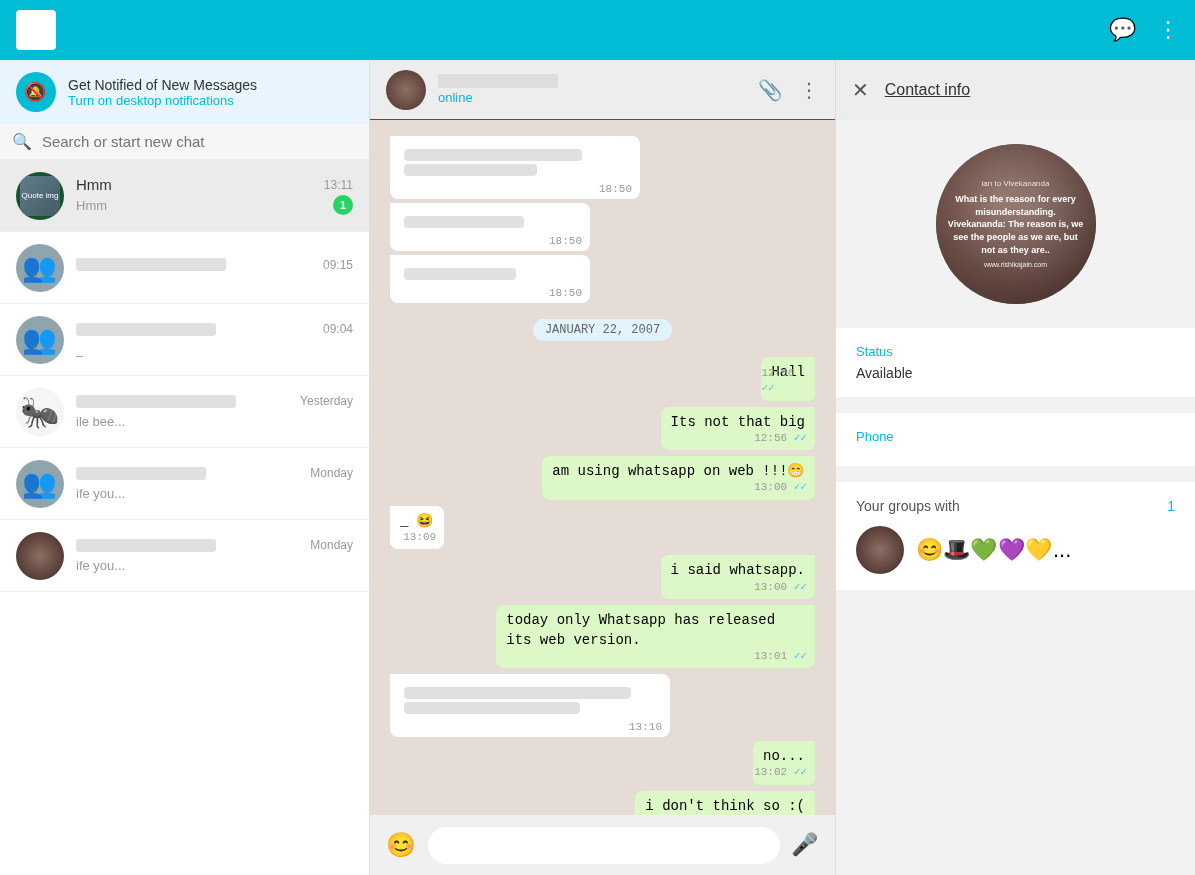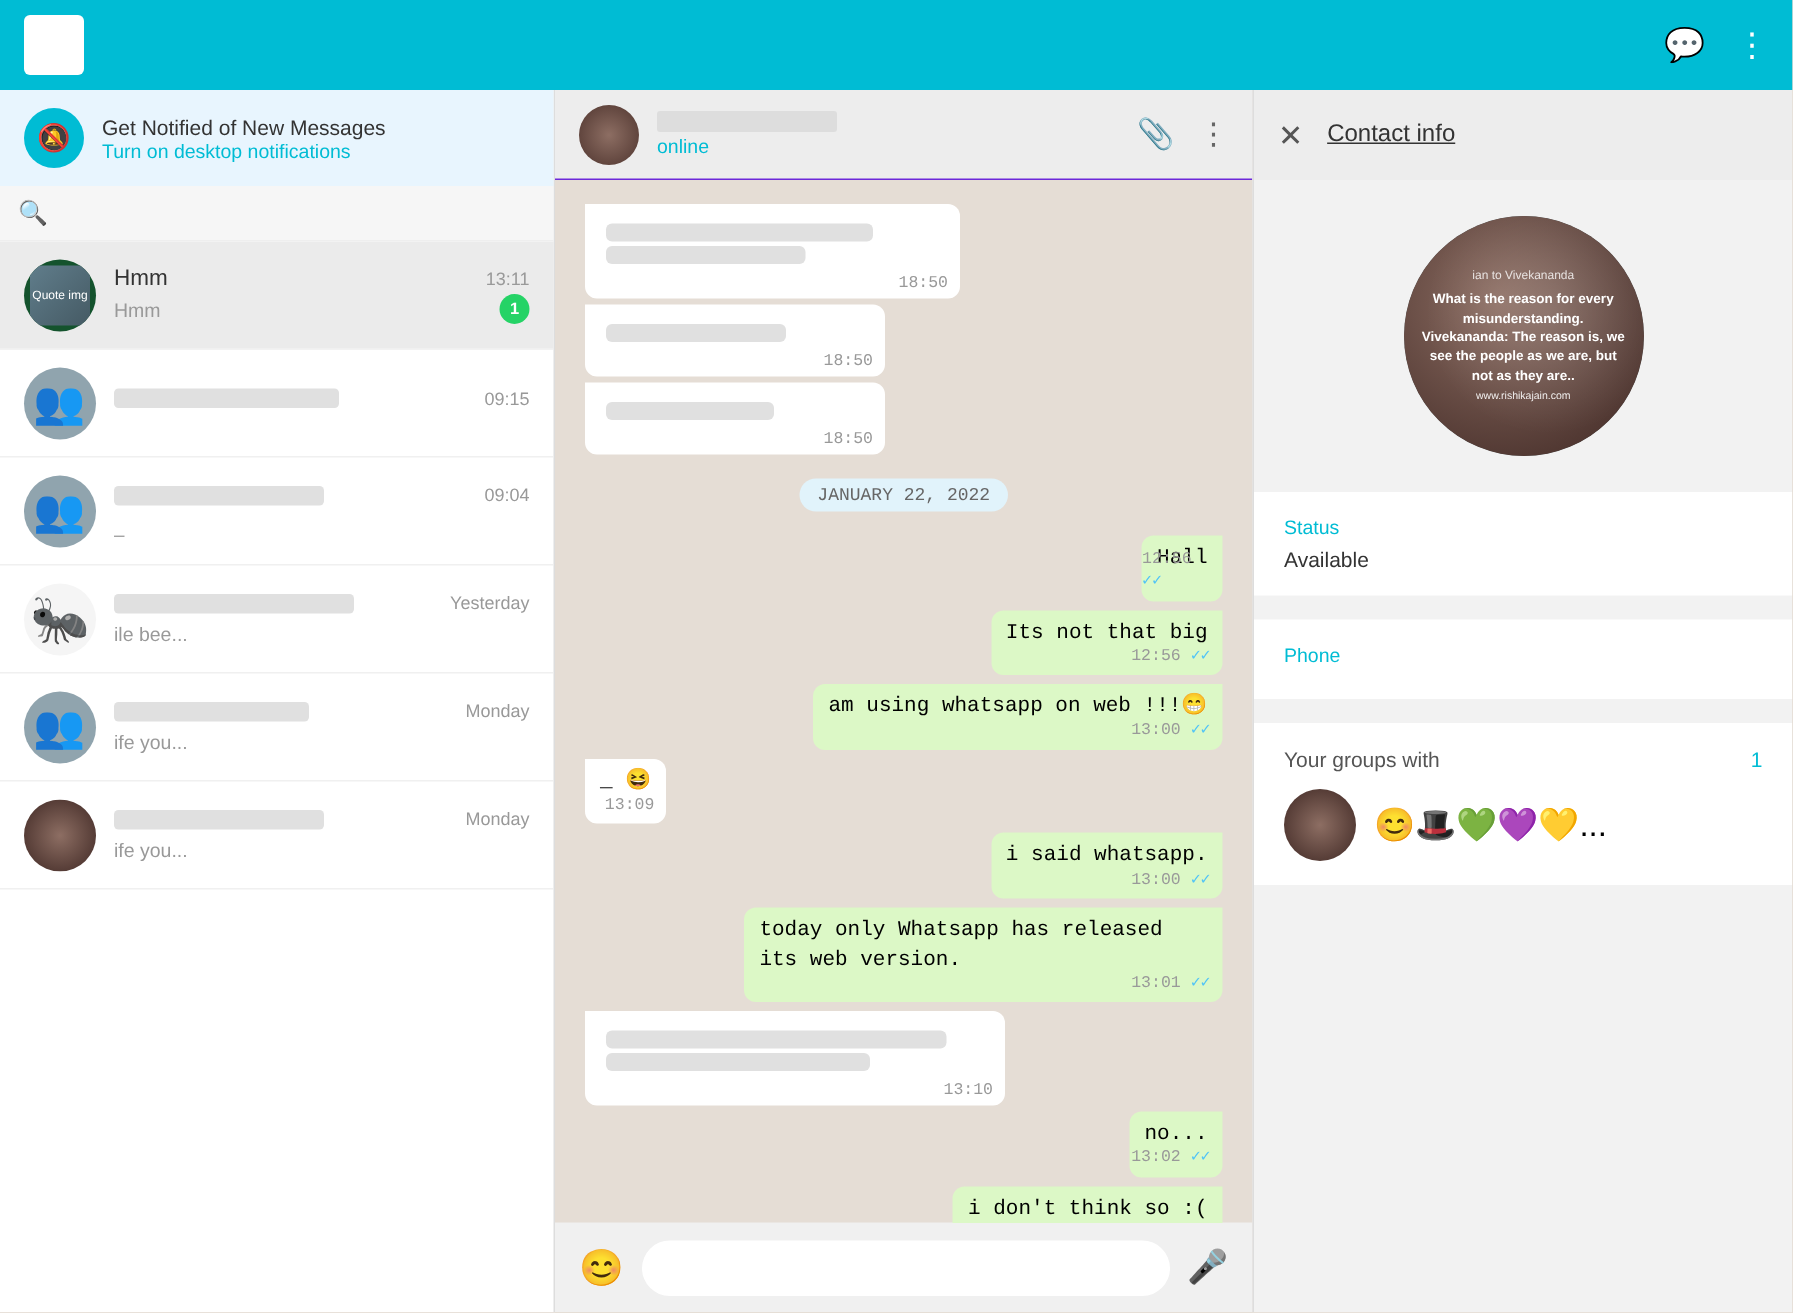--- a/index.html
+++ b/index.html
@@ -359,20 +359,21 @@
     <div class="notification-bar">
       <div class="notification-icon">🔕</div>
       <div class="notification-text">
         <span class="notification-title">Get Notified of New Messages</span>
         <span class="notification-link">Turn on desktop notifications</span>
       </div>
     </div>
 
     <div class="search-bar">
       <div class="search-icon-wrap">🔍</div>
+      <input class="search-input" type="text" placeholder="Search or start new chat" style="">
     </div>
 
     <div class="chat-list">
 
       <div class="chat-item active">
         <div class="avatar" style="background:#14532d; font-size:9px; padding:4px; overflow:hidden;align-items:flex-end;">
           <div style="background:linear-gradient(135deg,#607d8b,#455a64);width:100%;height:100%;display:flex;align-items:center;justify-content:center;color:white;font-size:8px;text-align:center;line-height:1.2;">Quote img</div>
         </div>
         <div class="chat-info">
           <div class="chat-name-row">
@@ -485,21 +486,21 @@
         <div class="redacted-line" style="width:70%;"></div>
         <span class="msg-time">18:50</span>
       </div>
 
       <div class="msg-block-received" style="width:180px;">
         <div class="redacted-line" style="width:65%;"></div>
         <span class="msg-time">18:50</span>
       </div>
 
       <div class="date-separator">
-        <span class="date-badge">JANUARY 22, 2022</span>
+        <span class="date-badge">JANUARY 22, 2007</span>
       </div>
 
       <div class="msg-bubble msg-sent">
         Hall
         <span class="msg-time">12:56 <span class="msg-ticks">✓✓</span></span>
       </div>
 
       <div class="msg-bubble msg-sent">
         Its not that big
         <span class="msg-time">12:56 <span class="msg-ticks">✓✓</span></span>

